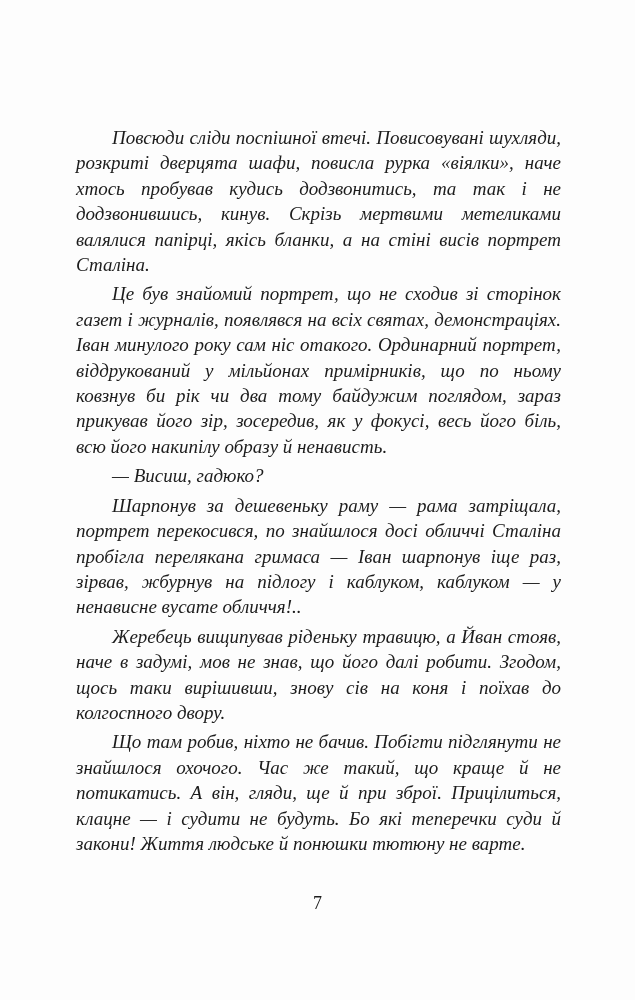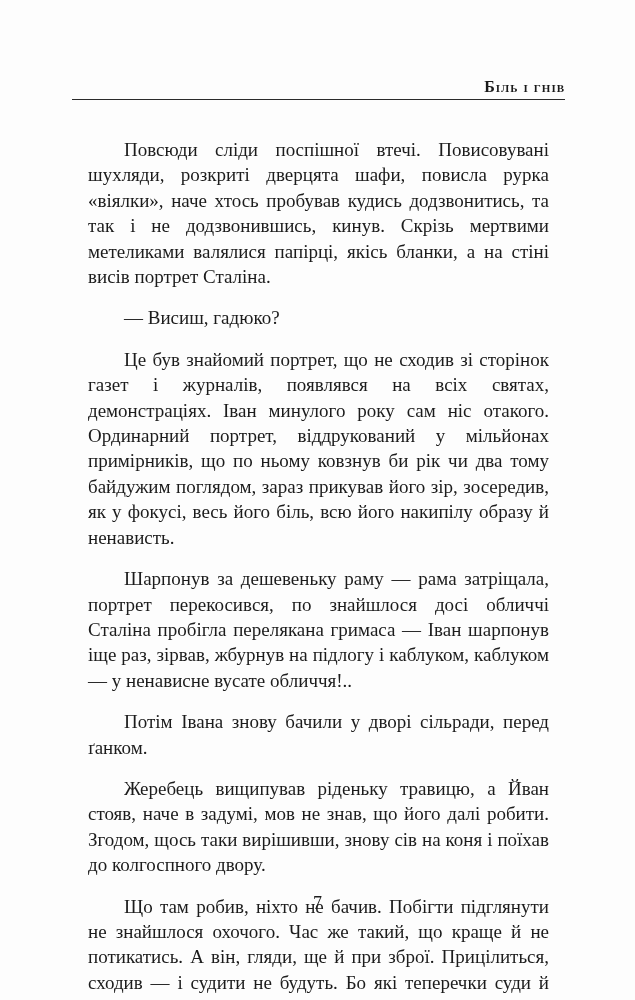--- a/index.html
+++ b/index.html
@@ -33,46 +33,45 @@
   .content {
     position: absolute;
     left: 72px;
     top: 121px;
     width: 493px;
     font-size: 19px;
     line-height: 25.4px;
     text-align: justify;
   }
   .content p {
-    margin: 16px;
+    margin: 4px;
     padding: 0;
     text-indent: 36px;
+    font-style: italic;
   }
   .page-number {
     position: absolute;
     top: 893px;
     left: 0;
     width: 635px;
     text-align: center;
     font-size: 18px;
     color: #1c1c1c;
   }
 </style>
 </head>
 <body>
 
 <div class="page">
 
-  <div class="running-header">Біль і гнів</div>
 
   <div class="content">
     <p>Повсюди сліди поспішної втечі. Повисовувані шухляди, розкриті дверцята шафи, повисла рурка «віялки», наче хтось пробував кудись додзвонитись, та так і не додзвонившись, кинув. Скрізь мертвими метеликами валялися папірці, якісь бланки, а на стіні висів портрет Сталіна.</p>
+    <p>Це був знайомий портрет, що не сходив зі сторінок газет і журналів, появлявся на всіх святах, демонстраціях. Іван минулого року сам ніс отакого. Ординарний портрет, віддрукований у мільйонах примірників, що по ньому ковзнув би рік чи два тому байдужим поглядом, зараз прикував його зір, зосередив, як у фокусі, весь його біль, всю його накипілу образу й ненависть.</p>
     <p>— Висиш, гадюко?</p>
-    <p>Це був знайомий портрет, що не сходив зі сторінок газет і журналів, появлявся на всіх святах, демонстраціях. Іван минулого року сам ніс отакого. Ординарний портрет, віддрукований у мільйонах примірників, що по ньому ковзнув би рік чи два тому байдужим поглядом, зараз прикував його зір, зосередив, як у фокусі, весь його біль, всю його накипілу образу й ненависть.</p>
     <p>Шарпонув за дешевеньку раму — рама затріщала, портрет перекосився, по знайшлося досі обличчі Сталіна пробігла перелякана гримаса — Іван шарпонув іще раз, зірвав, жбурнув на підлогу і каблуком, каблуком — у ненависне вусате обличчя!..</p>
-    <p>Потім Івана знову бачили у дворі сільради, перед ґанком.</p>
     <p>Жеребець вищипував ріденьку травицю, а Йван стояв, наче в задумі, мов не знав, що його далі робити. Згодом, щось таки вирішивши, знову сів на коня і поїхав до колгоспного двору.</p>
-    <p>Що там робив, ніхто не бачив. Побігти підглянути не знайшлося охочого. Час же такий, що краще й не потикатись. А він, гляди, ще й при зброї. Прицілиться, сходив — і судити не будуть. Бо які теперечки суди й закони! Життя людське й понюшки тютюну не варте.</p>
+    <p>Що там робив, ніхто не бачив. Побігти підглянути не знайшлося охочого. Час же такий, що краще й не потикатись. А він, гляди, ще й при зброї. Прицілиться, клацне — і судити не будуть. Бо які теперечки суди й закони! Життя людське й понюшки тютюну не варте.</p>
   </div>
 
   <div class="page-number">7</div>
 
 </div>
 
 </body></html>

